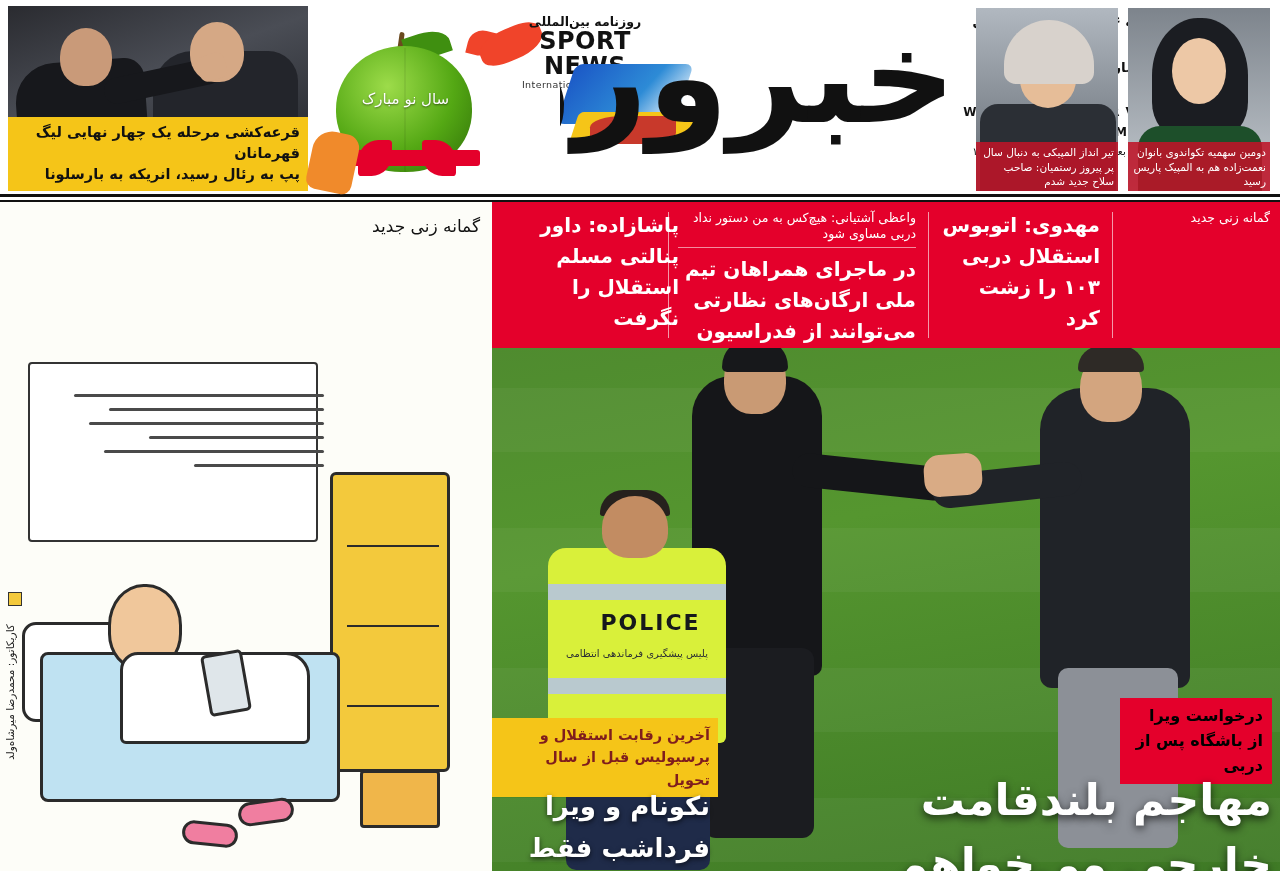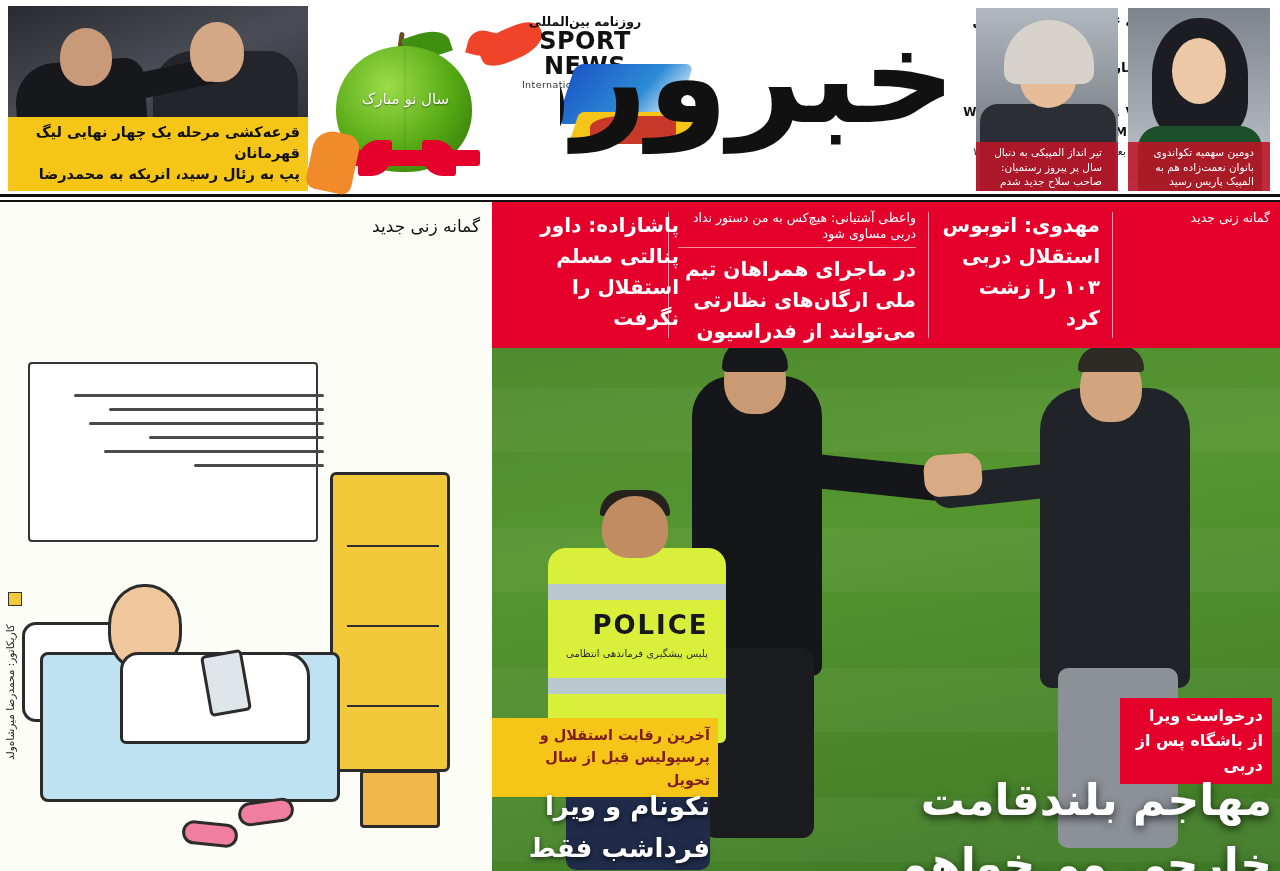--- a/index.html
+++ b/index.html
@@ -192,21 +192,21 @@
     position: absolute; left: 44px; top: 44px; width: 56px; height: 56px;
     background: #e6bd98; border-radius: 50%;
   }
   .mh-photo-b .shooter-body {
     position: absolute; left: 4px; top: 96px; width: 136px; height: 92px;
     background: #2b2f35; border-radius: 18px 18px 0 0;
   }
   .mh-cap {
     position: absolute; bottom: 0; left: 0; width: 100%;
     background: rgba(190,20,40,0.88);
-    color: #fff; font-size: 10.5px; line-height: 1.35; padding: 3px 16px;
+    color: #fff; font-size: 10.5px; line-height: 1.35; padding: 3px 4px;
     text-align: right; direction: rtl;
   }
 
   
   .redstrip {
     position: absolute; top: 200px; left: 492px; width: 788px; height: 148px;
     background: #e4002b;
     border-top: 2px solid #111;
   }
   .rs-col {
@@ -362,21 +362,21 @@
     position: absolute; left: 56px; top: 200px; width: 178px; height: 195px;
     background: #d9f03a; border-radius: 18px 18px 6px 6px;
   }
   .mp-police-band1, .mp-police-band2 {
     position: absolute; left: 56px; width: 178px; height: 16px; background: #b9c9cf;
   }
   .mp-police-band1 { top: 236px; }
   .mp-police-band2 { top: 330px; }
   .mp-police-text {
     position: absolute; left: 56px; top: 262px; width: 176px;
-    text-align: center; color: #16181c; font-size: 26px; font-weight: bold;
+    text-align: center; color: #16181c; font-size: 22px; font-weight: bold;
     letter-spacing: 2px; direction: ltr; padding-left: 29px;
   }
   .mp-police-sub {
     position: absolute; left: 56px; top: 300px; width: 178px;
     text-align: center; color: #2b2f33; font-size: 10px; direction: rtl;
   }
   .mp-police-head {
     position: absolute; left: 110px; top: 148px; width: 66px; height: 62px;
     background: #c28c62; border-radius: 50% 50% 40% 40%;
   }
@@ -397,21 +397,21 @@
     padding: 6px 8px; direction: rtl; text-align: right;
   }
   .mp-cap-white {
     position: absolute; left: 0px; top: 432px; width: 226px;
     color: #fff; font-size: 26px; font-weight: bold; line-height: 1.6;
     padding: 6px 8px; direction: rtl; text-align: right;
     text-shadow: 0 2px 5px rgba(0,0,0,.65);
   }
   .mp-red-box {
     position: absolute; right: 8px; top: 350px; width: 152px;
-    background: #e4002b; color: #ffffff;
+    background: #e4002b; color: #000000;
     font-size: 16px; font-weight: bold; line-height: 1.55;
     padding: 6px 9px; direction: rtl; text-align: right;
   }
   .mp-big-head {
     position: absolute; right: 8px; top: 420px; width: 470px;
     color: #fff; font-size: 44px; font-weight: bold; line-height: 1.45;
     direction: rtl; text-align: right;
     text-shadow: 0 3px 8px rgba(0,0,0,.7);
   }
 </style>
@@ -424,21 +424,21 @@
 
     <div class="mh-photo-left">
       <div class="suit1"></div>
       <div class="suit2"></div>
       <div class="arm"></div>
       <div class="head1"></div>
       <div class="head2"></div>
       <div class="hand"></div>
       <div class="mh-ticker-left">
         <span>قرعه‌کشی مرحله یک چهار نهایی لیگ قهرمانان</span>
-        <span class="l2">پپ به رئال رسید، انریکه به محمدرضا</span>
+        <span class="l2">پپ به رئال رسید، انریکه به بارسلونا</span>
       </div>
     </div>
 
     <div class="mh-apple">
       <div class="mh-fish">
         <div class="fish-tail"></div>
         <div class="fish-body"></div>
       </div>
       <div class="apple-stem"></div>
       <div class="apple-leaf"></div>

